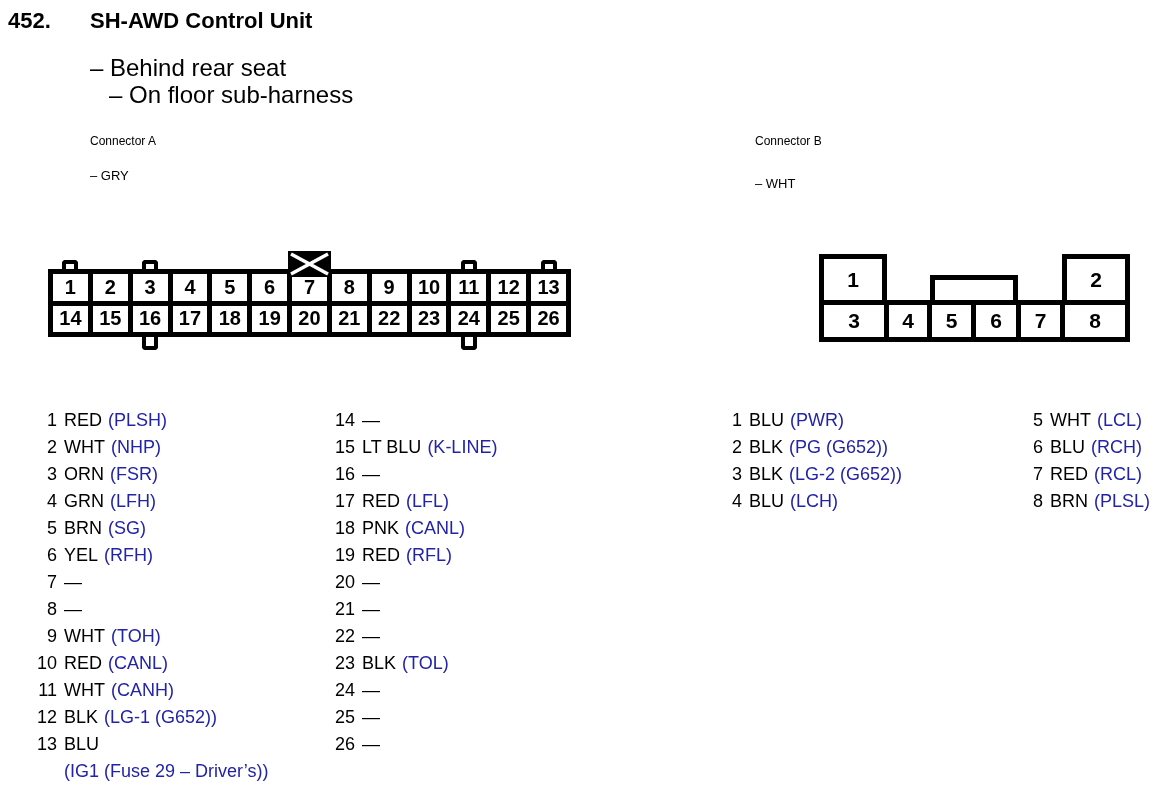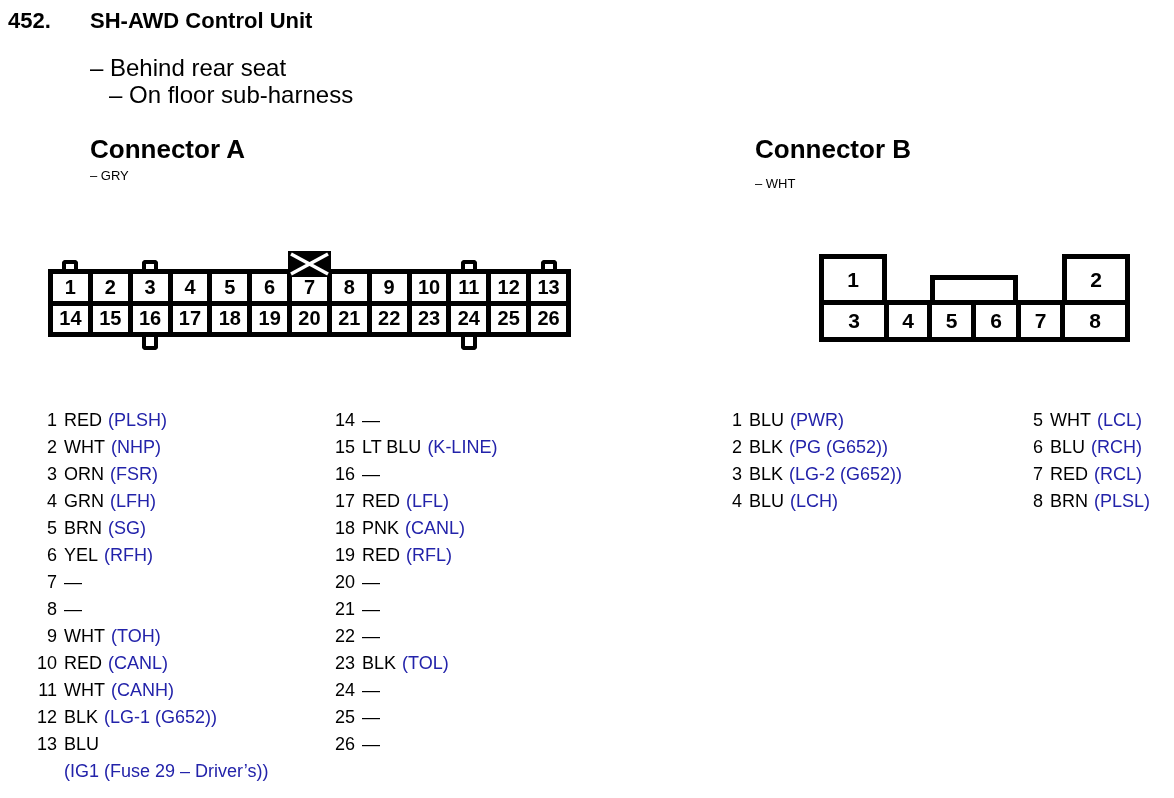--- a/index.html
+++ b/index.html
@@ -5,21 +5,21 @@
   * { margin:0; padding:0; box-sizing:border-box; }
   html,body { background:#fff; }
   body { width:1174px; height:798px; font-family:"Liberation Sans","DejaVu Sans",sans-serif; color:#000; }
   .page { position:relative; width:1174px; height:798px; background:#fff; overflow:hidden; }
 
   
   .title { position:absolute; left:8px; top:8px; font-size:22px; font-weight:bold; white-space:nowrap; }
   .title-num { display:inline-block; width:82px; }
   .loc { position:absolute; left:90px; font-size:24px; white-space:nowrap; }
   .loc1 { top:54px; } .loc2 { top:81px;margin-left:19px; }
-  .conn-head { position:absolute; font-size:26px; font-weight:bold; white-space:nowrap; }
+  .conn-head { position:absolute; font-size:12px; font-weight:normal; white-space:nowrap; }
   .head-a { left:90px; top:134px; } .head-b { left:755px; top:134px; }
   .conn-sub { position:absolute; font-size:13px; white-space:nowrap; }
   .sub-a { left:90px; top:168px; } .sub-b { left:755px; top:176px; }
 
   
   .conn-a { position:absolute; left:48px; top:251px; width:523px; height:105px; }
   .conn-a-body { position:absolute; left:0; top:18px; width:523px; height:68px; background:#000;
                  padding:5px; display:flex; flex-direction:column; gap:5px; z-index:2; }
   .ca-row { display:flex; gap:5px; flex:1; }
   .ca-cell { flex:1; background:#fff; display:flex; align-items:center; justify-content:center;

